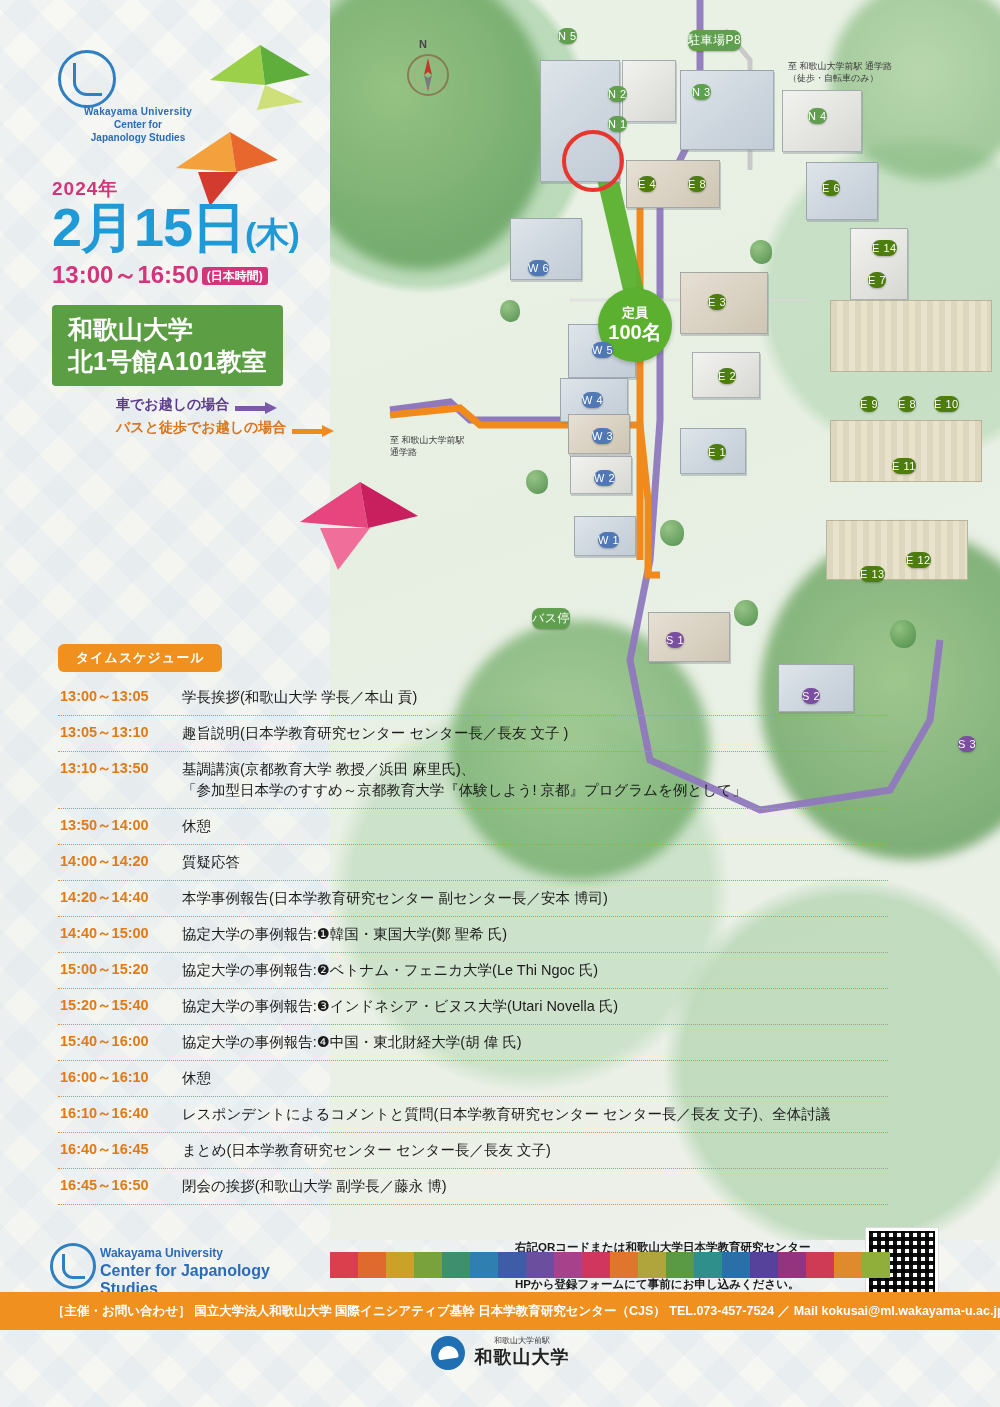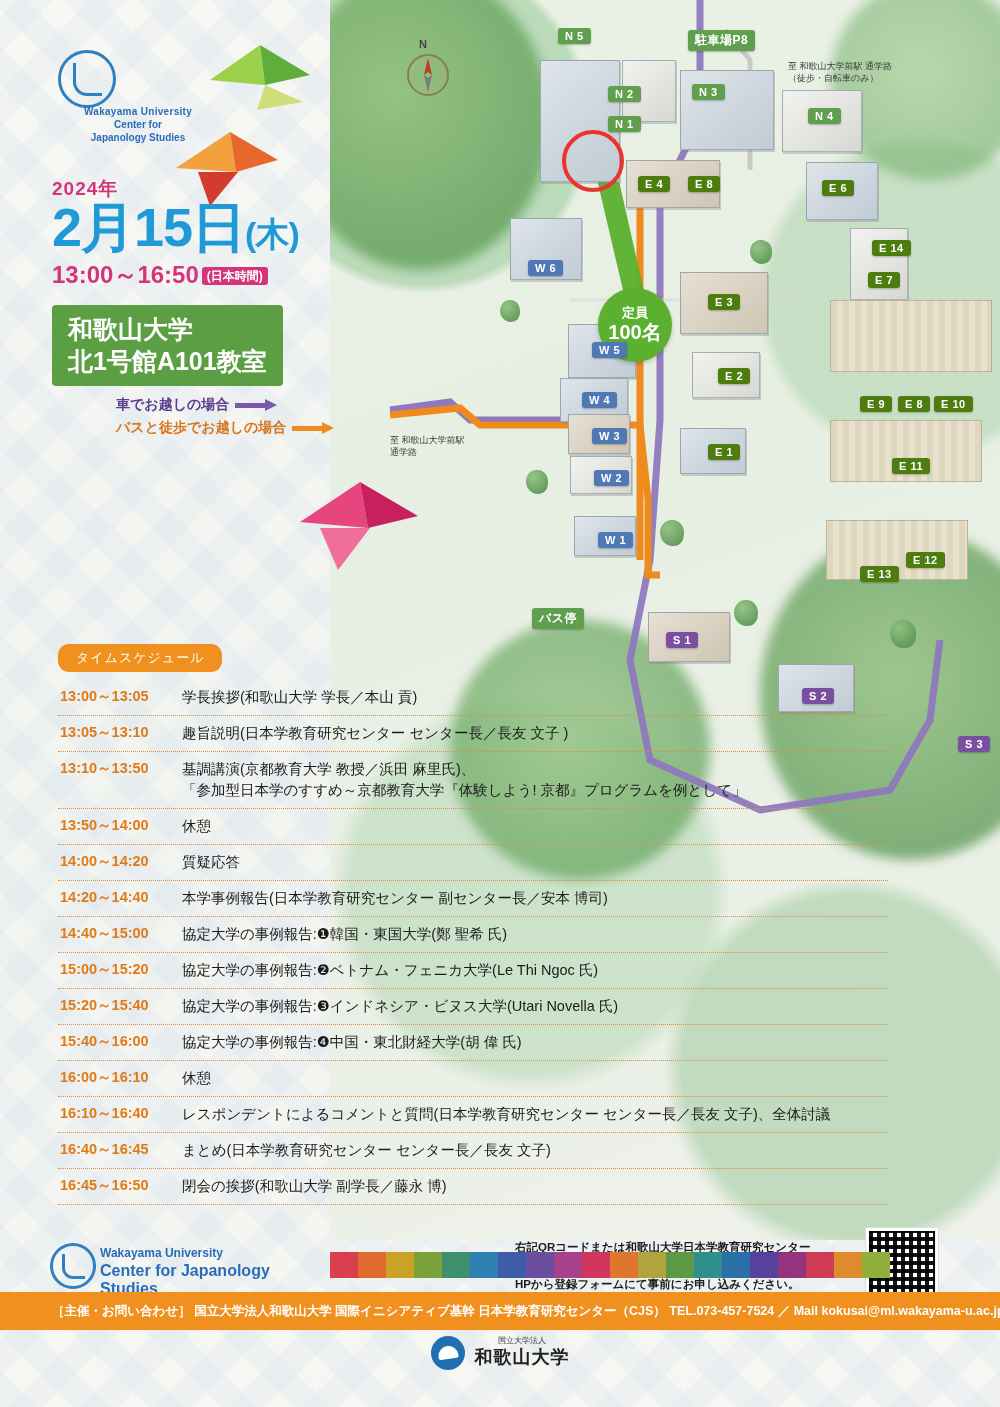--- a/index.html
+++ b/index.html
@@ -47,22 +47,22 @@
     position:absolute;border:1px solid rgba(150,140,110,.5);
     background:repeating-linear-gradient(90deg,#ded7bf 0 6px,#e8e2cd 6px 12px);
   }
   .tree{
     position:absolute;border-radius:50% 50% 45% 55%;
     background:radial-gradient(circle at 35% 30%, #8fc07e, #5e9a56 70%, #4b8548);
     opacity:.92;
   }
 
   .tag{
-    position:absolute;color:#fff;font-weight:bold;font-size:11px;
-    padding:2px 7px;border-radius:3px;letter-spacing:.5px;white-space:nowrap;
+    position:absolute;color:#fff;font-weight:normal;font-size:11px;
+    padding:2px 0;border-radius:8px;letter-spacing:.5px;white-space:nowrap;
     box-shadow:0 1px 2px rgba(0,0,0,.25);
   }
   .tag.n{background:#5f9f4e;}
   .tag.e{background:#4d7c0f;}
   .tag.w{background:#4f78b4;}
   .tag.s{background:#7a4fa0;}
   .tag.p{background:#5f9f4e;font-size:12px;}
   .tag.bus{background:#5f9f4e;font-size:12px;}
 
   .map-note{
@@ -105,31 +105,31 @@
   .bigdate{font-size:54px;line-height:.95;color:#1f9ad6;font-weight:bold;letter-spacing:-1px;}
   .bigdate .wk{font-size:34px;}
   .time{font-size:24px;color:#d4357a;font-weight:bold;margin-top:6px;}
   .time .jst{font-size:12px;background:#d4357a;color:#fff;padding:2px 5px;border-radius:3px;vertical-align:3px;margin-left:3px;}
   .venue{
     margin-top:14px;background:#5b9e43;color:#fff;display:inline-block;
     padding:9px 16px;border-radius:4px;font-size:25px;font-weight:bold;line-height:1.25;
   }
 
   .access{position:absolute;left:116px;top:396px;width:240px;font-size:14px;font-weight:bold;color:#5b3b8c;}
-  .access .row{display:flex;align-items:center;gap:6px;margin-bottom:5px;font-family:Liberation Serif, serif;}
+  .access .row{display:flex;align-items:flex-end;gap:6px;margin-bottom:5px;font-family:Liberation Serif, serif;}
   .access .row.orange{color:#d9751c;}
   .arrow{width:44px;height:12px;position:relative;}
   .arrow:before{content:"";position:absolute;left:0;top:4px;width:32px;height:5px;background:#7a5aa8;}
   .arrow:after{content:"";position:absolute;left:30px;top:0;border-left:12px solid #7a5aa8;border-top:6px solid transparent;border-bottom:6px solid transparent;}
   .arrow.o:before{background:#ef8c1f;} .arrow.o:after{border-left-color:#ef8c1f;}
 
   
   .sched-title{
     position:absolute;left:58px;top:644px;background:#f0901f;color:#fff;
-    font-size:13px;font-weight:normal;padding:5px 18px;border-radius:11px;letter-spacing:1px;
+    font-size:13px;font-weight:bold;padding:5px 18px;border-radius:6px;letter-spacing:1px;
   }
   .sched{position:absolute;left:58px;top:680px;width:830px;}
   .srow{
     display:flex;align-items:flex-start;gap:14px;
     border-bottom:1px dotted #e08b3e;padding:7px 2px 7px 2px;
   }
   .srow .tm{width:108px;flex:none;color:#e07a17;font-weight:bold;font-size:14.5px;white-space:nowrap;}
   .srow .ds{font-size:14.5px;color:#1b1b1b;line-height:1.45;}
   .srow .ds .l2{display:block;}
 
@@ -433,18 +433,18 @@
   </div>
 
   <div class="contact-bar">
     <span class="txt">［主催・お問い合わせ］ 国立大学法人和歌山大学 国際イニシアティブ基幹 日本学教育研究センター（CJS）  TEL.073-457-7524 ／ Mail kokusai@ml.wakayama-u.ac.jp</span>
   </div>
 
   <div class="uni-foot">
     <span class="row">
       <span class="wmark"></span>
       <span>
-        <span class="small">国立大学法人</span>
+        <span class="small">和歌山大学前駅</span>
         <span class="big">和歌山大学</span>
       </span>
     </span>
   </div>
 </div>
 
 </body></html>

